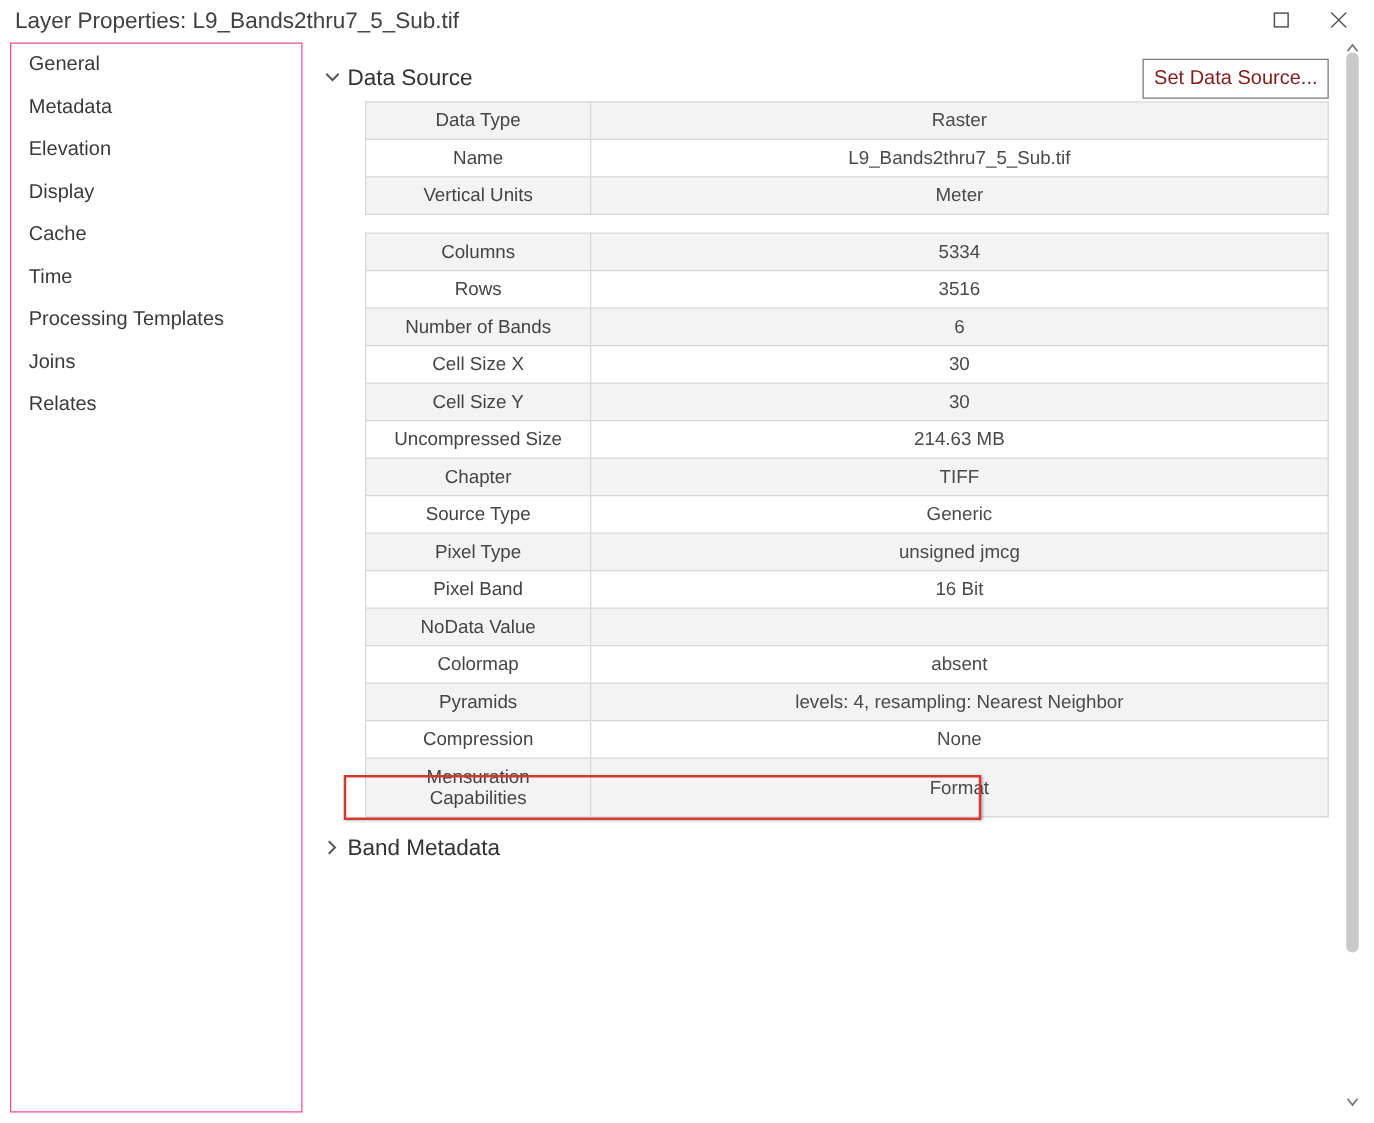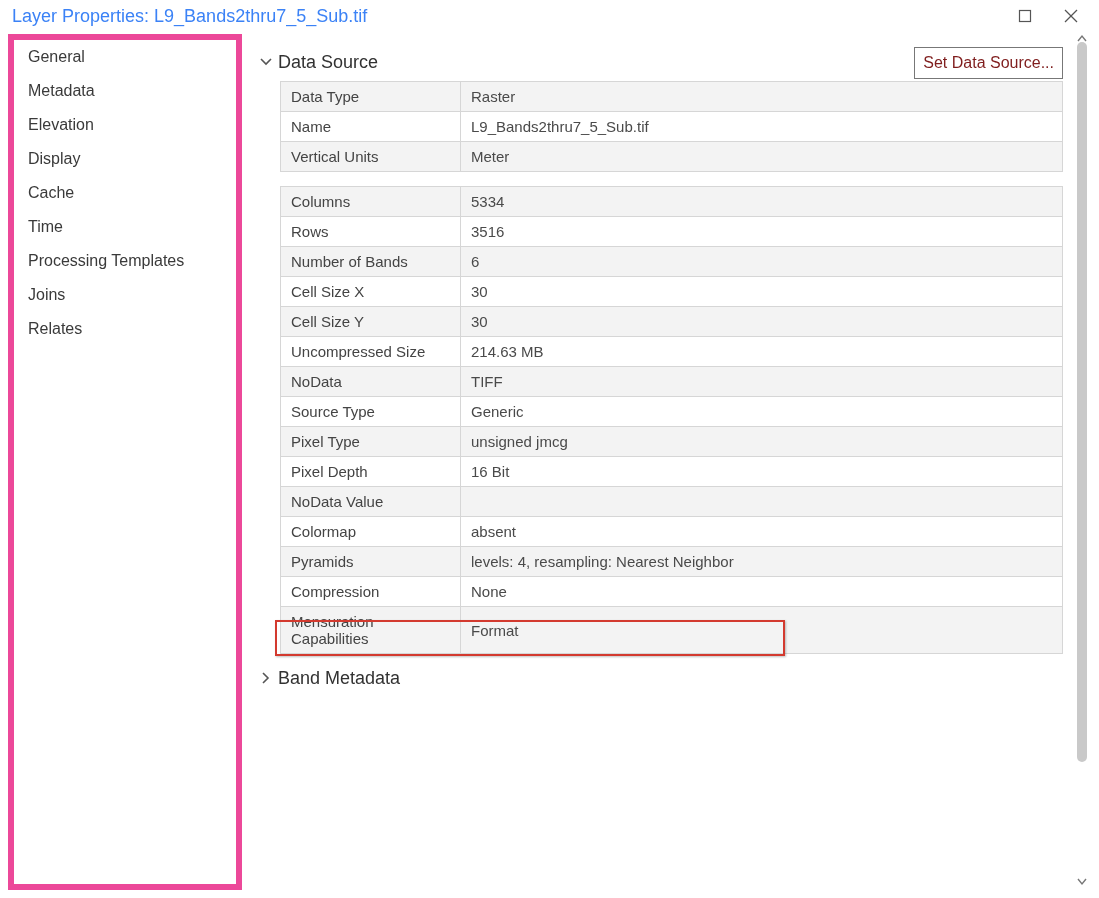--- a/index.html
+++ b/index.html
@@ -14,21 +14,21 @@
     display: flex;
     flex-direction: column;
   }
   .titlebar {
     height: 32px;
     display: flex;
     align-items: center;
     padding: 0 0 0 12px;
   }
   .titlebar-title {
-    color: #3b82f6;
+    color: #404040;
     font-size: 18px;
     flex: 1;
   }
   .win-controls {
     display: flex;
     align-items: center;
     gap: 18px;
     padding-right: 14px;
   }
   .win-btn {
@@ -41,21 +41,21 @@
   }
   .win-btn svg { stroke: #555; stroke-width: 1.2; fill: none; }
   .body-row {
     flex: 1;
     display: flex;
     padding: 2px 8px 8px 8px;
     overflow: hidden;
   }
   .side-panel {
     width: 234px;
-    border: 6px solid #ec4899;
+    border: 1px solid #ec4899;
     background: #fff;
   }
   .side-item {
     padding: 8px 14px;
     font-size: 16px;
     cursor: pointer;
     color: #3a3a3a;
   }
   .side-item.active {
     background: #bdd7ee;
@@ -79,21 +79,21 @@
   }
   .section-header {
     display: flex;
     align-items: flex-end;
     font-size: 18px;
     color: #323232;
     font-weight:400;
     margin: 8px 0 8px 0;
   }
   .section-header .chev { width:18px; }
-  .section-body { margin-left: 20px; margin-bottom: 14px; }
+  .section-body { margin-left: 32px; margin-bottom: 14px; text-align: center; }
   .topline {
     display: flex;
     align-items: center;
     justify-content: space-between;
   }
   .btn-outline {
     border: 1px solid #777;
     background: #fff;
     padding: 6px 8px;
     font-size: 16px;
@@ -223,33 +223,33 @@
             </tr>
         <tr>
               <td class="key">Cell Size Y</td>
               <td>30</td>
             </tr>
         <tr>
               <td class="key">Uncompressed Size</td>
               <td>214.63 MB</td>
             </tr>
         <tr>
-              <td class="key">NoData</td>
+              <td class="key">Chapter</td>
               <td>TIFF</td>
             </tr>
         <tr>
               <td class="key">Source Type</td>
               <td>Generic</td>
             </tr>
         <tr>
               <td class="key">Pixel Type</td>
               <td>unsigned jmcg</td>
             </tr>
         <tr>
-              <td class="key">Pixel Depth</td>
+              <td class="key">Pixel Band</td>
               <td>16 Bit</td>
             </tr>
         <tr>
               <td class="key">NoData Value</td>
               <td></td>
             </tr>
         <tr>
               <td class="key">Colormap</td>
               <td>absent</td>
             </tr>

